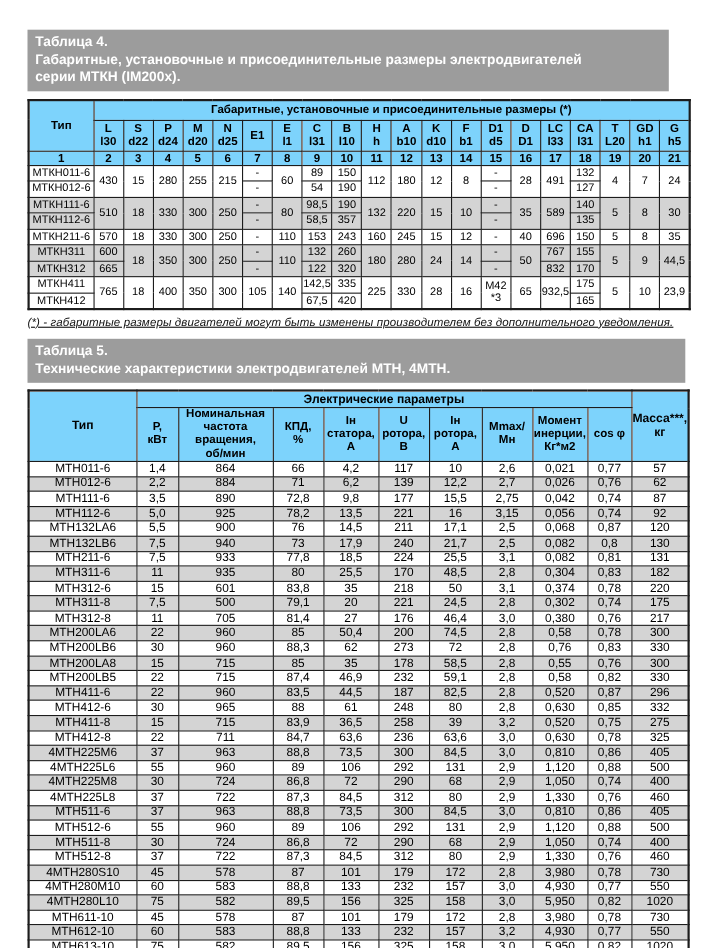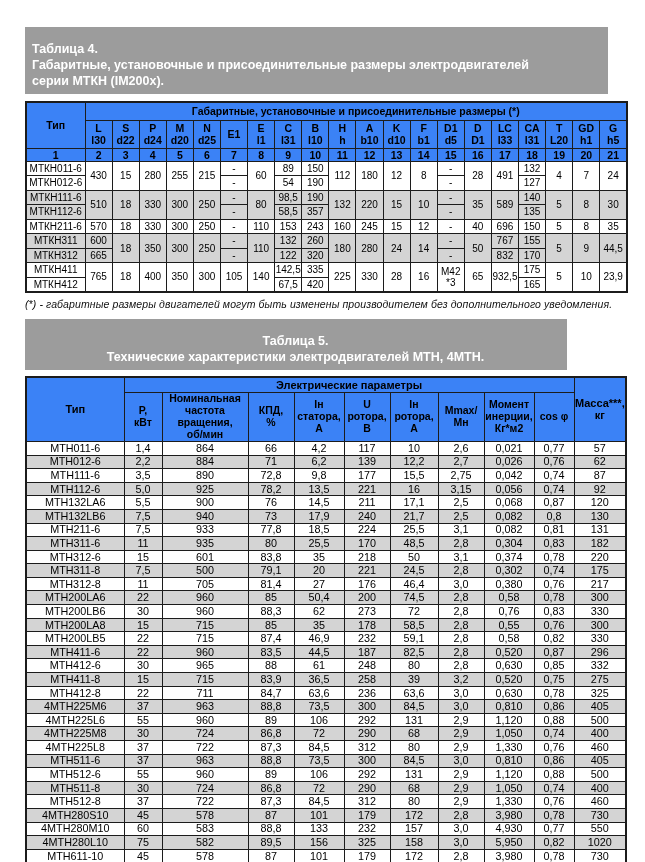--- a/index.html
+++ b/index.html
@@ -5,45 +5,45 @@
   * { box-sizing: border-box; }
   html,body { margin:0; padding:0; background:#ffffff; }
   body {
     width:645px; height:862px; overflow:hidden;
     font-family:"Liberation Sans", sans-serif; color:#000;
   }
   .page { padding:27px 0 0 25px; }
 
   .title-bar {
     background:#9c9c9c; color:#ffffff; font-weight:bold;
-    font-size:12.5px; line-height:1.28; padding:14px 8px 5px 7px;
+    font-size:12.5px; line-height:1.28; padding:3px 8px 5px 7px;
   }
   .title-bar.t1 { width:583px; margin-bottom:7px; }
-  .title-bar.t2 { width:542px; margin-bottom:6px;text-align:center; }
+  .title-bar.t2 { width:598px; margin-bottom:6px; }
 
   table { border-collapse:collapse; table-layout:fixed; }
   th, td {
     border:1px solid #1c1c1c; text-align:center; vertical-align:middle;
     padding:0; white-space:pre-line; overflow:hidden;
   }
-  thead th { background:#3b82f6; font-weight:bold; }
+  thead th { background:#7dd3fc; font-weight:bold; }
   tr.shaded td { background:#d4d4d4; }
 
   
   .t4 { width:603px; border:2px solid #1c1c1c; font-size:10px; margin-bottom:5px; }
   .t4 thead th { font-size:10.5px; line-height:1.15; }
   .t4 tr.grp th { height:18px; }
   .t4 tr.cols th { height:28px; }
   .t4 tr.nums th { height:13px; }
   .t4 tbody td { height:14.5px; line-height:1.1; }
 
   
   .footnote {
     font-style:italic; font-size:10.5px; color:#111;
-    width:600px; margin-bottom:9px; letter-spacing:0.1px;
+    width:600px; margin-bottom:9px; letter-spacing:0.1px;text-decoration:underline;
   }
 
   
   .t5 { width:600px; border:2px solid #1c1c1c; font-size:10.8px; }
   .t5 thead th { font-size:10.5px; line-height:1.14; }
   .t5 tr.grp th { height:16px; font-size:11px;margin-top:44px; }
   .t5 tr.cols th { height:48px; }
   .t5 tbody td { height:13.6px; line-height:1; }
 </style>
 </head>

